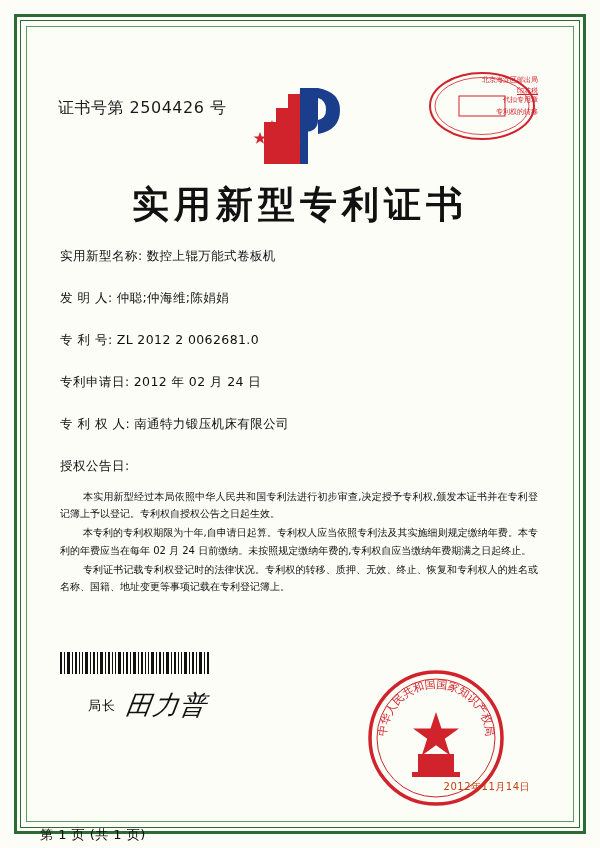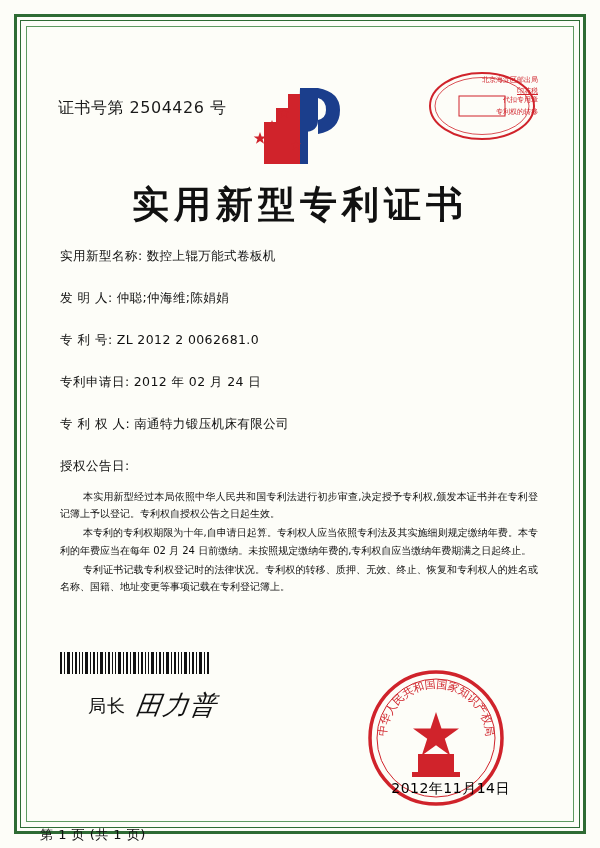--- a/index.html
+++ b/index.html
@@ -151,21 +151,21 @@
 
   
   .sig-row {
     position: absolute;
     left: 48px;
     top: 648px;
     display: flex;
     align-items: center;
   }
   .sig-label {
-    font-size: 18px;
+    font-size: 13px;
     color: #111;
     letter-spacing: 1px;
   }
   .signature {
     margin-left: 10px;
     font-family: "DejaVu Serif", "Liberation Serif", serif;
     font-size: 26px;
     font-style: italic;
     color: #111;
     transform: skewX(-8deg);
@@ -177,24 +177,24 @@
     position: absolute;
     right: 54px;
     top: 628px;
     width: 140px;
     height: 140px;
   }
 
   
   .issue-date {
     position: absolute;
-    right: 50px;
+    right: 30px;
     top: 740px;
-    font-size: 14px;
-    color: #000000;
+    font-size: 10px;
+    color: #c2410c;
     letter-spacing: 0.5px;
   }
 
   
   .page-footer {
     position: absolute;
     left: 0;
     right: 0;
     top: 786px;
     text-align: left;

